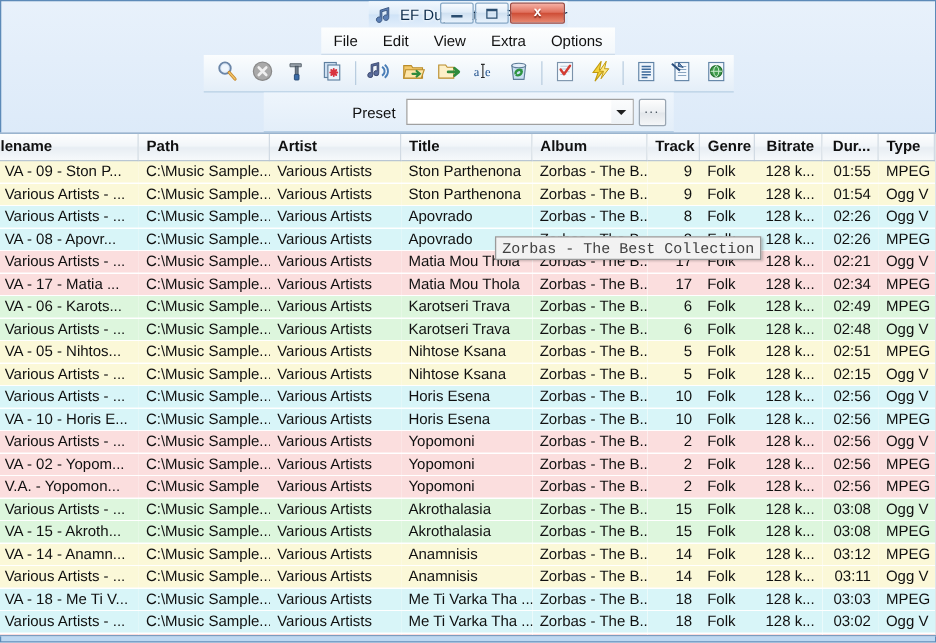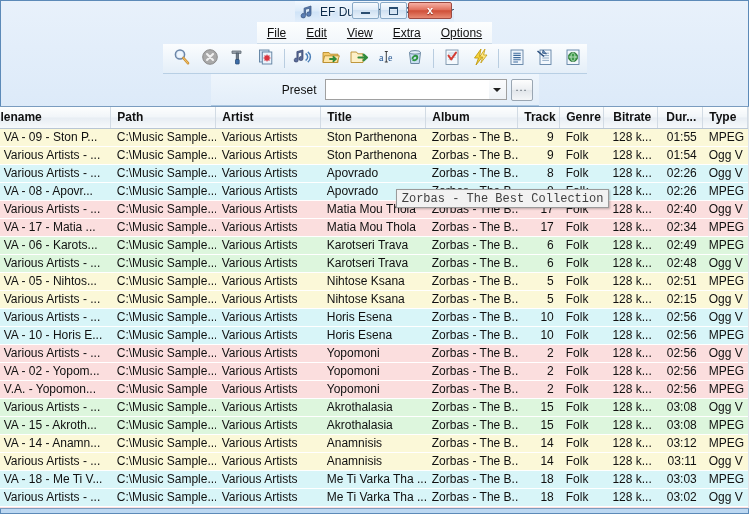--- a/index.html
+++ b/index.html
@@ -58,21 +58,20 @@
   .menubar{
     height:21px;flex:0 0 21px;
     background:linear-gradient(180deg,#fdfefe 0%,#f2f7fb 100%);
     border-bottom:1px solid #cddcea;
     display:flex;align-items:center;
     position:relative;
   }
   .menu-item{
     padding:2px 10px;font-size:12px;color:#101010;cursor:default;
     white-space:nowrap;
-    text-decoration:underline;
   }
   .menu-right{position:absolute;right:0;top:0;height:100%;display:flex;align-items:center;}
 
   
   .toolbar{
     height:29px;flex:0 0 29px;
     background:linear-gradient(180deg,#fbfdfe 0%,#eef5fb 55%,#e4eef8 100%);
     border-bottom:1px solid #b8cfe4;
     display:flex;align-items:center;padding-left:5px;
   }
@@ -509,21 +508,21 @@
                   <span>Various Artists - ...</span>
                 </div>
               </td>
               <td>C:\Music Sample...</td>
               <td>Various Artists</td>
               <td>Matia Mou Thola</td>
               <td>Zorbas - The B...</td>
               <td class="num">17</td>
               <td>Folk</td>
               <td class="num">128 k...</td>
-              <td class="num">02:40</td>
+              <td class="num">02:21</td>
               <td>Ogg V</td>
             </tr>
             <tr style="background: rgb(251, 222, 222);">
               <td class="fname">
                 <div class="fname-inner">
                   <span class="ftype-ico"><svg width="15" height="15" viewBox="0 0 15 15">
                       <path d="M2 1.5 L9.3 1.5 L12.6 4.7 L12.6 13.5 L2 13.5 Z" fill="#fdfcf0" stroke="#9a9a7a" stroke-width="0.8"></path>
                       <path d="M9.3 1.5 L9.3 4.7 L12.6 4.7 Z" fill="#e9e6c8" stroke="#9a9a7a" stroke-width="0.7"></path>
                       <rect x="0.6" y="5.4" width="11.6" height="6.2" fill="#f3e36a" stroke="#a99417" stroke-width="0.7"></rect>
                       <text x="6.4" y="10.6" text-anchor="middle" font-family="Liberation Sans, sans-serif" font-size="5.4" font-weight="bold" fill="#14306b">mp3</text>

